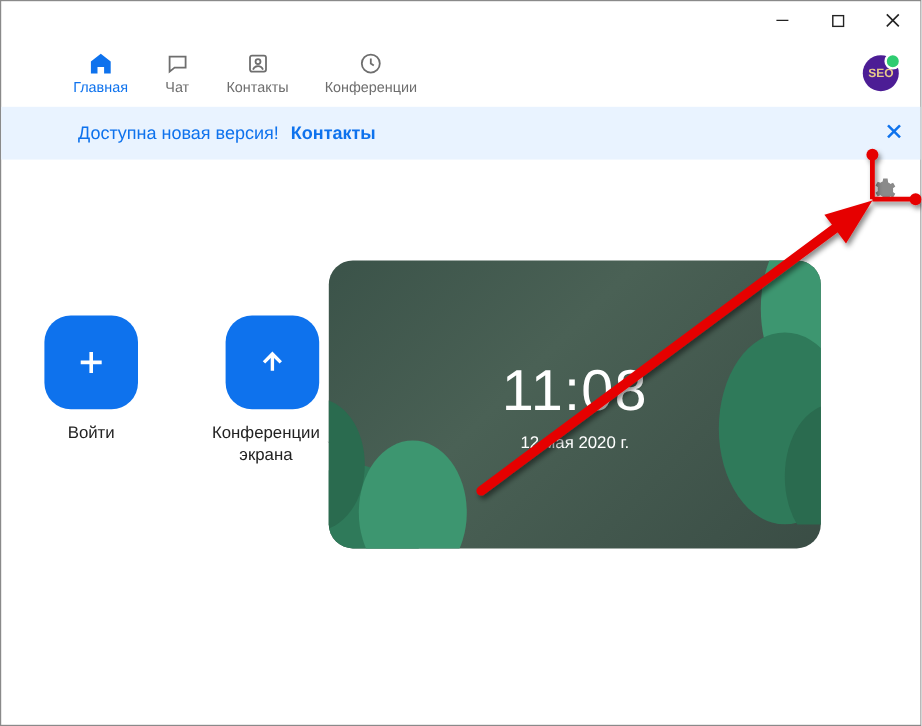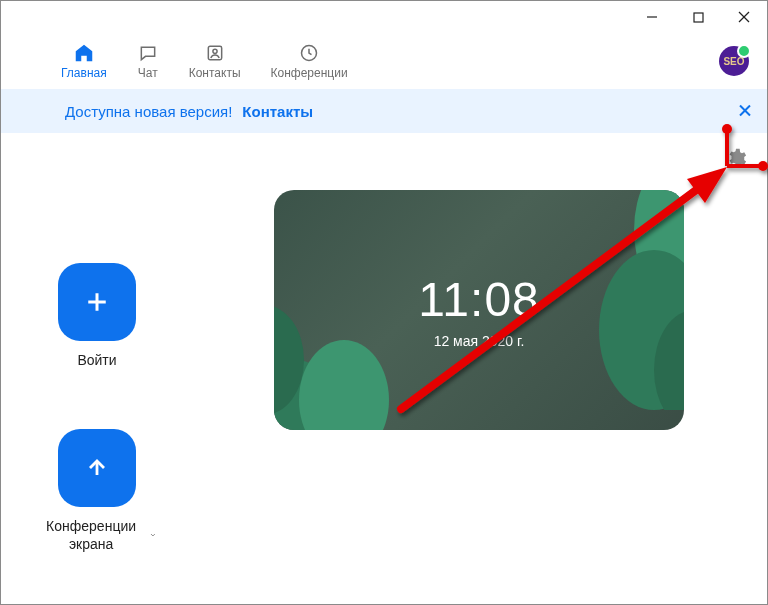--- a/index.html
+++ b/index.html
@@ -19,25 +19,25 @@
   .search { display: flex; align-items: center; background: #f0f0f2; border-radius: 16px; height: 30px; padding: 0 14px 0 10px; color: #8a8a8a; gap: 6px; font-size: 14px; width: 120px; }
   .avatar { width: 30px; height: 30px; border-radius: 50%; background: #4c1d95; margin-left: 14px; position: relative; display:flex; align-items:center; justify-content:center; color:#e6c98a; font-size:10px; font-weight:bold; }
   .avatar::after { content:""; position:absolute; top:-2px; right:-2px; width:10px; height:10px; background:#2ecc71; border:2px solid #fff; border-radius:50%; }
   
   .banner { height: 44px; background: #e9f3ff; display: flex; align-items: center; padding-left: 64px; position: relative; font-size: 15px; color: #0e72ed; }
   .banner-text { color: #0e72ed; margin-right: 10px; }
   .banner-link { color: #0e72ed; font-weight: 600; }
   .banner-close { position: absolute; right: 16px; top: 50%; transform: translateY(-50%); color: #0e72ed; cursor: pointer; }
   
   .content { flex: 1; display: flex; position: relative; }
-  .sidebar { width: 190px; padding: 130px 0 0 36px; display: flex; flex-direction: column; gap: 60px; }
+  .sidebar { width: 190px; padding: 130px 0 0 36px; display: flex; gap: 60px; }
   .action { display: flex; flex-direction: column; align-items: center; gap: 10px; width: 120px; }
   .action-btn { width: 78px; height: 78px; border-radius: 22px; background: #0e72ed; display: flex; align-items: center; justify-content: center; color: #fff; }
   .action-label { font-size: 14px; color: #222; text-align: center; line-height: 1.3; display:flex; align-items:center; gap:4px; }
-  .main { flex: 1; display: flex; flex-direction: column; align-items: center; padding-top: 57px; position: relative; }
+  .main { flex: 1; display: flex; flex-direction: column; align-items: center; padding-top: 84px; position: relative; }
   .card { width: 410px; height: 240px; border-radius: 20px; background: linear-gradient(135deg, #3b5349 0%, #4a6155 40%, #3a4d45 100%); position: relative; overflow: hidden; display: flex; flex-direction: column; align-items: center; justify-content: center; color: #fff; }
   .plant1 { position:absolute; left:-40px; bottom:-30px; width:180px; height:220px; }
   .plant2 { position:absolute; right:-30px; top:-20px; width:160px; height:240px; }
   .time { font-size: 48px; font-weight: 400; letter-spacing: 1px; z-index:1; }
   .date { font-size: 14px; margin-top: 6px; z-index:1; }
   .empty { margin-top: 80px; font-size: 15px; color: #555; }
   .gear { position: absolute; top: 12px; right: 18px; width: 26px; height: 26px; color: #7a7a7a; cursor: pointer; display:flex; align-items:center; justify-content:center; }
   
   .overlay { position: absolute; inset: 0; pointer-events: none; z-index: 100; }
 </style>

